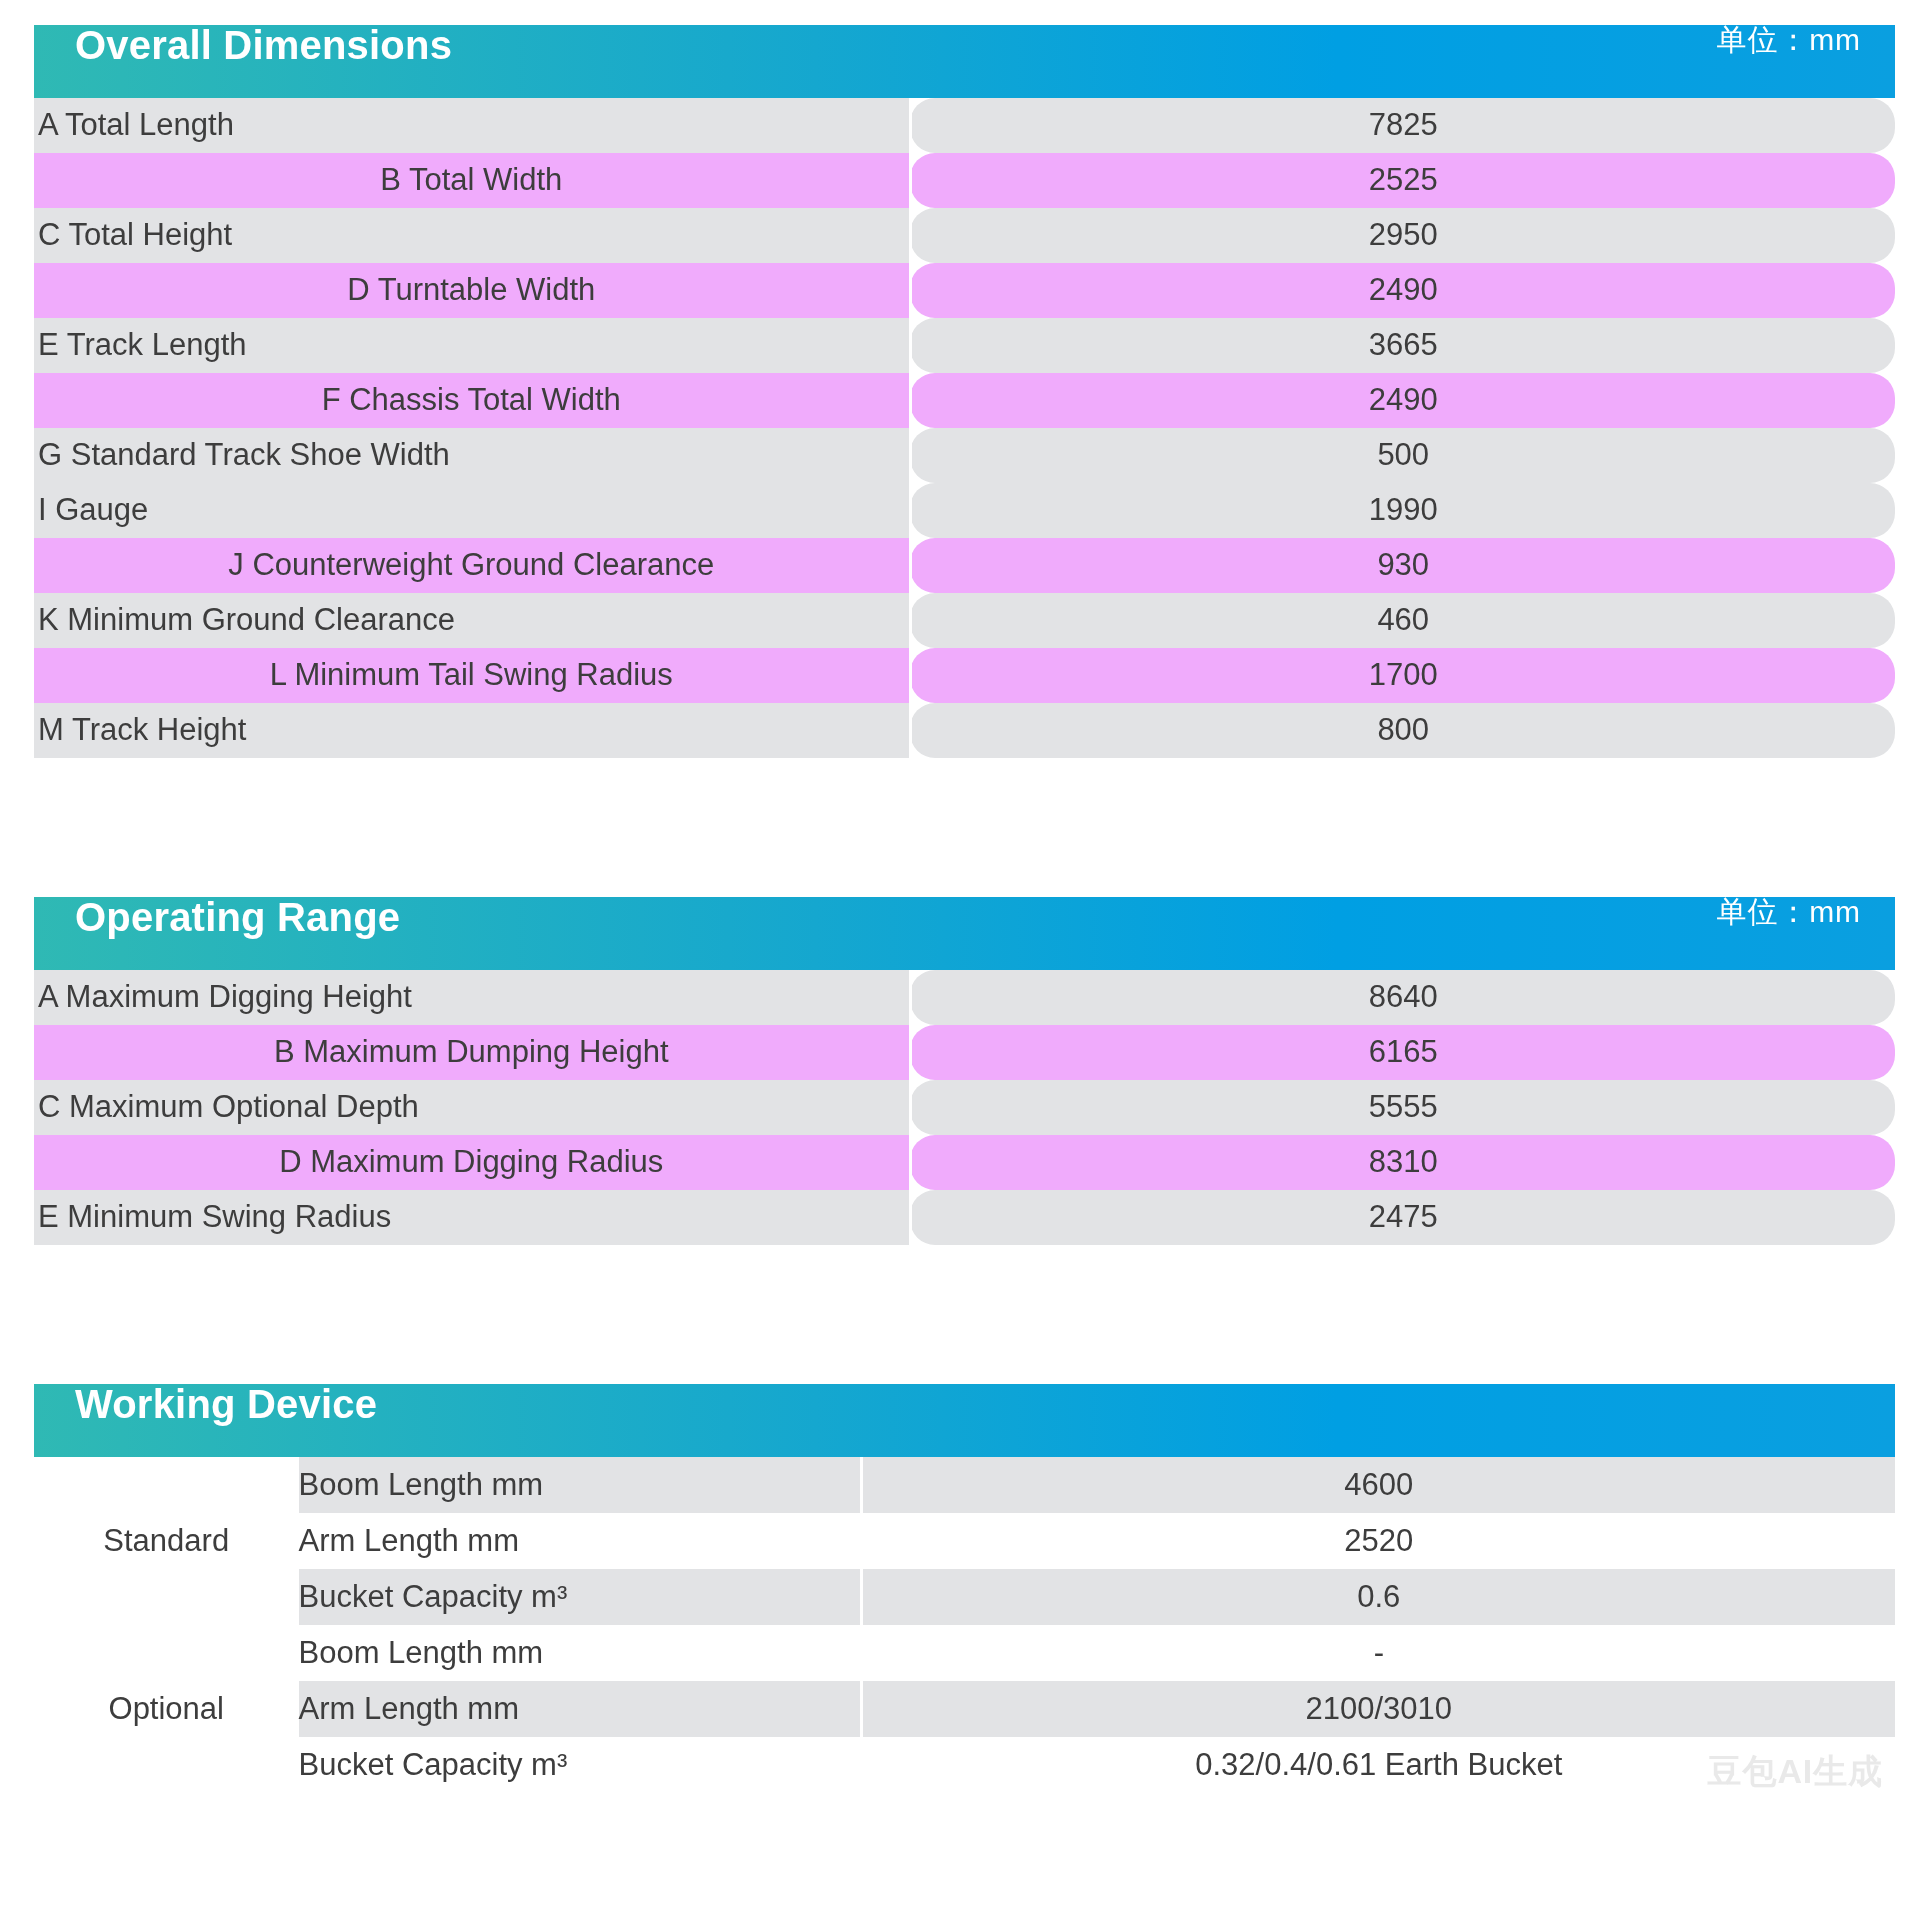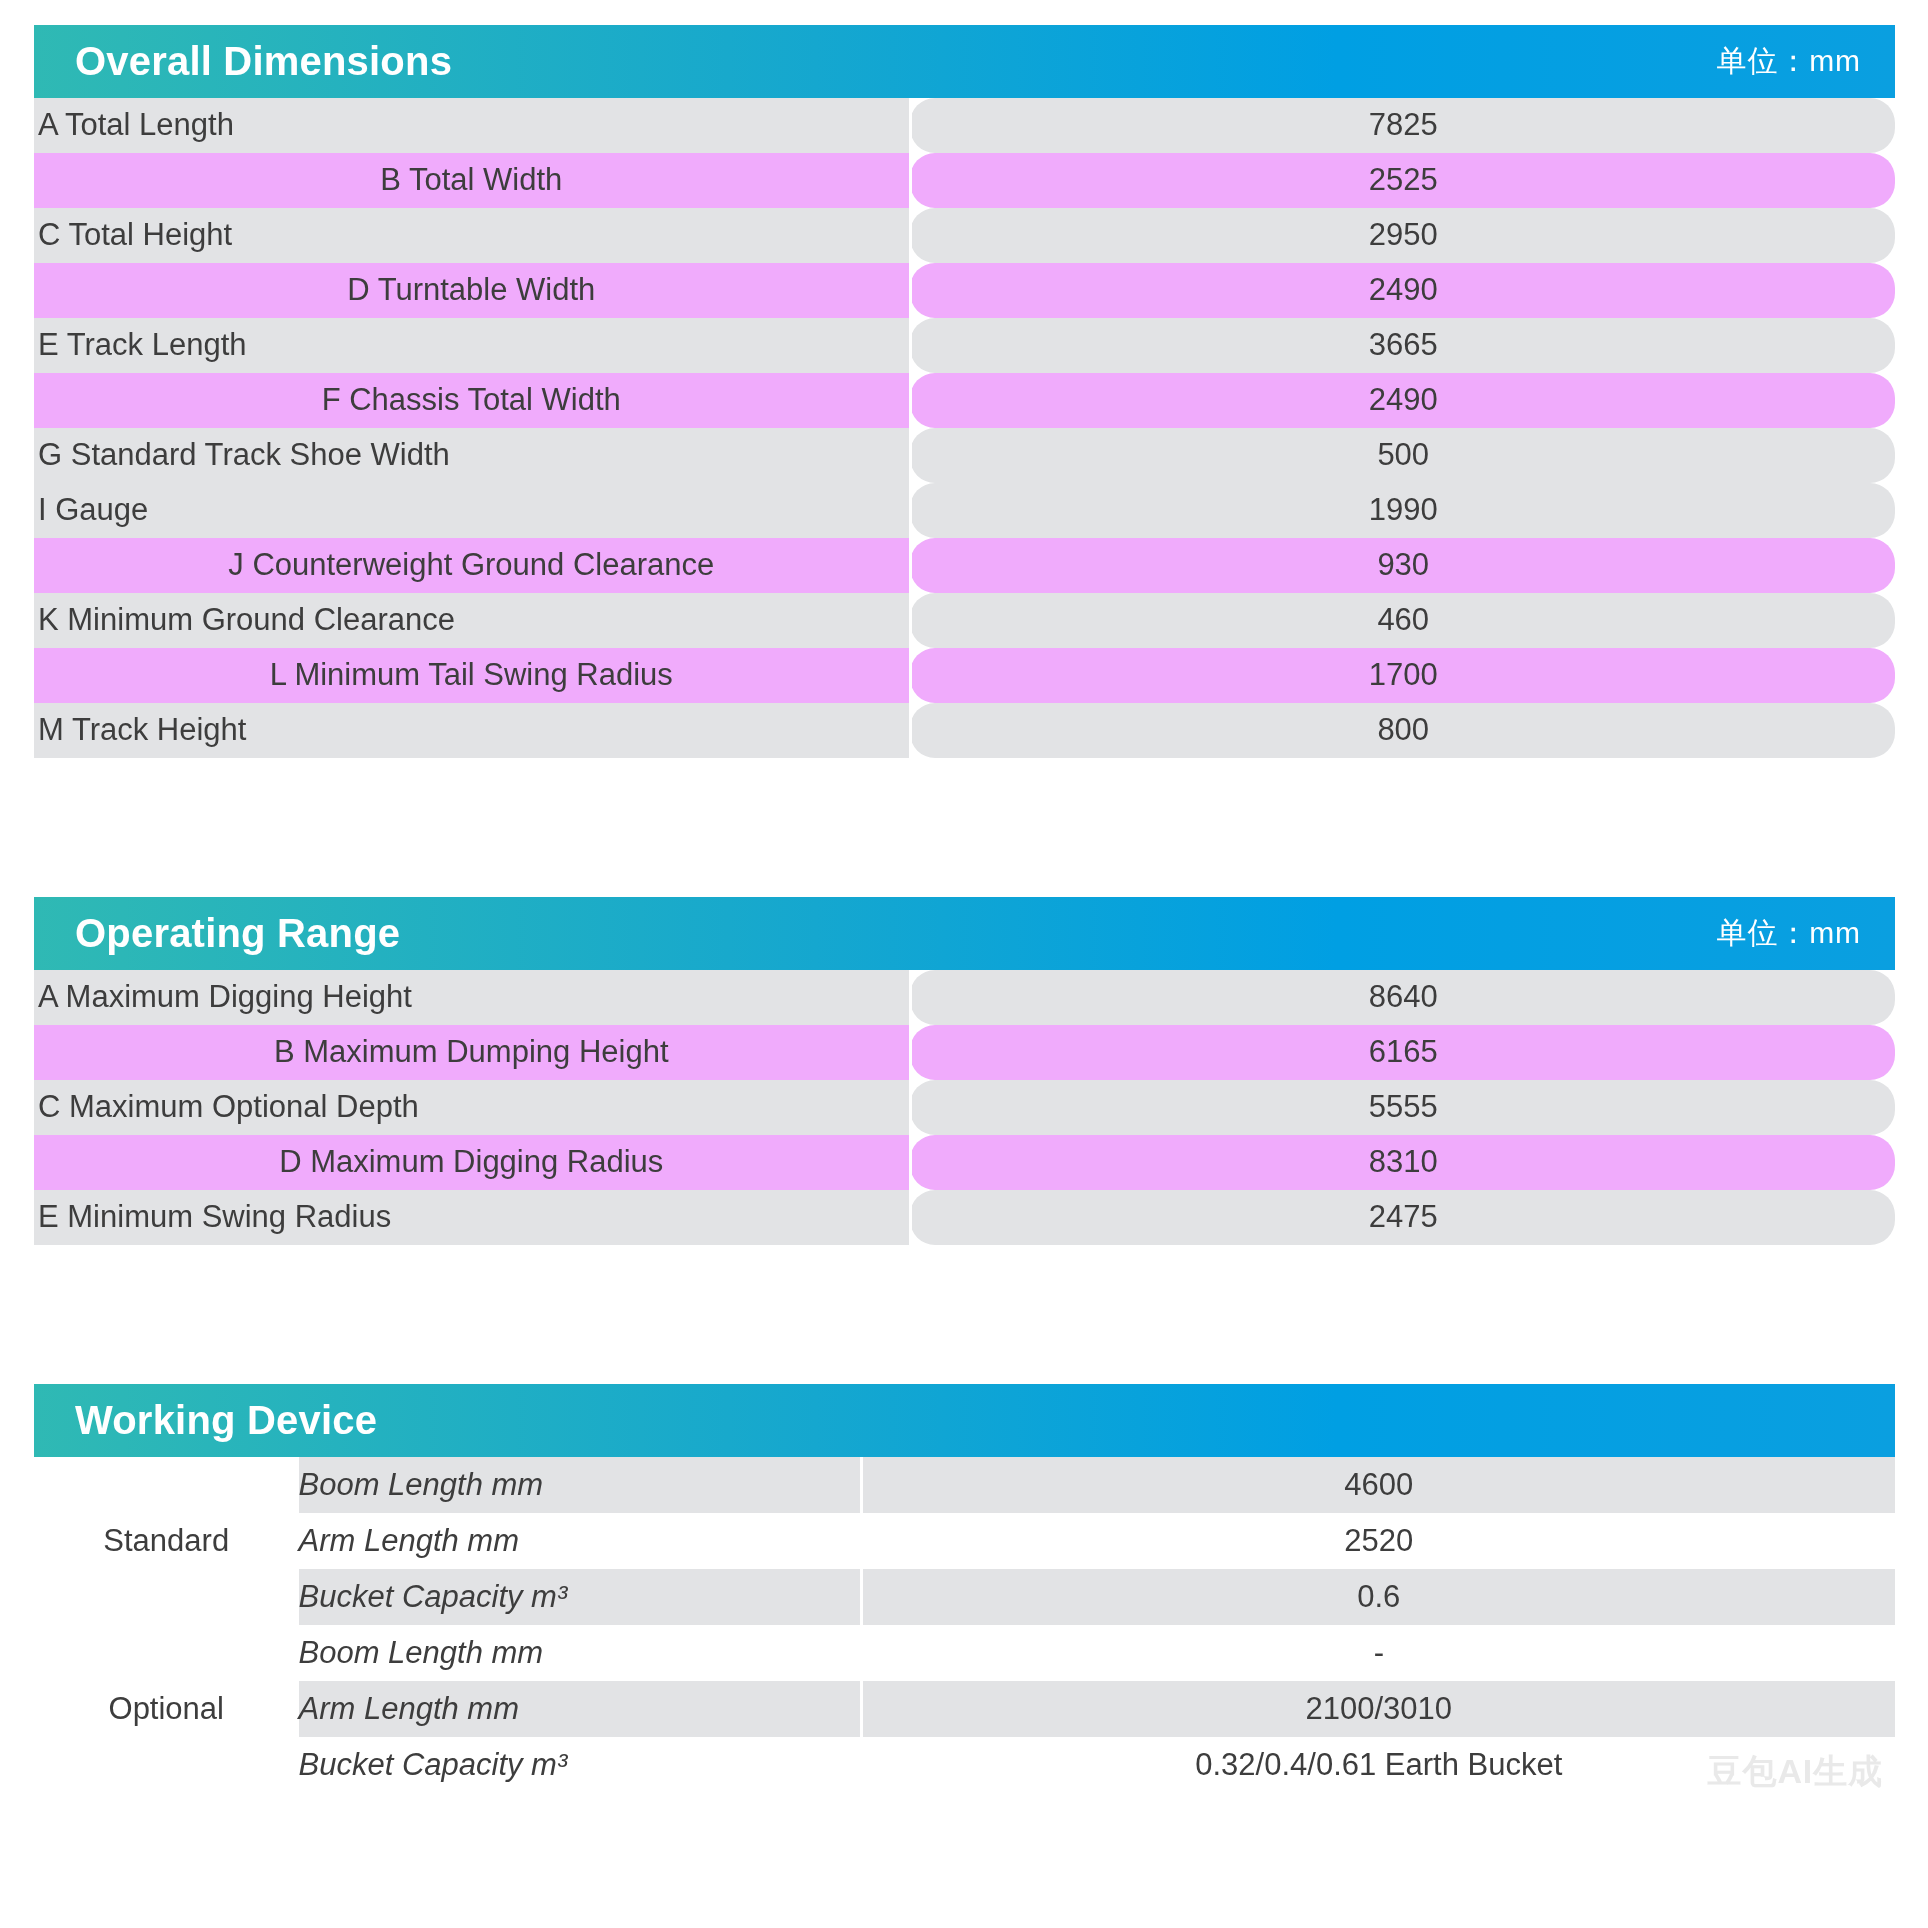--- a/index.html
+++ b/index.html
@@ -27,21 +27,21 @@
     margin: 0 auto;
   }
   .section.gap-1 { margin-bottom: 139px; }
   .section.gap-2 { margin-bottom: 139px; }
 
   .sec-head {
     position: relative;
     height: 73px;
     background: linear-gradient(90deg, #2fb9b4 0%, #15a7cf 42%, #009fe3 70%, #0a9fe0 100%);
     display: flex;
-    align-items: center;
+    align-items: flex-start;
     justify-content: space-between;
     padding: 0 34px 0 41px;
     box-sizing: border-box;
   }
   .sec-title {
     color: #ffffff;
     font-size: 40px;
     font-weight: bold;
     letter-spacing: 0.2px;
     line-height: 1;
@@ -105,21 +105,20 @@
     text-align: center;
     background: #ffffff;
     font-size: 31px;
     color: #3d3d3d;
   }
   .wd-label {
     width: 536px;
     padding-left: 139px;
     box-sizing: border-box;
     border-right: 3.8px solid #ffffff;
-    font-style: italic;
   }
   .wd-value {
     width: 985px;
     text-align: center;
     padding-right: 414px;
     box-sizing: border-box;
   }
   .wd-value.wide { }
 
   

